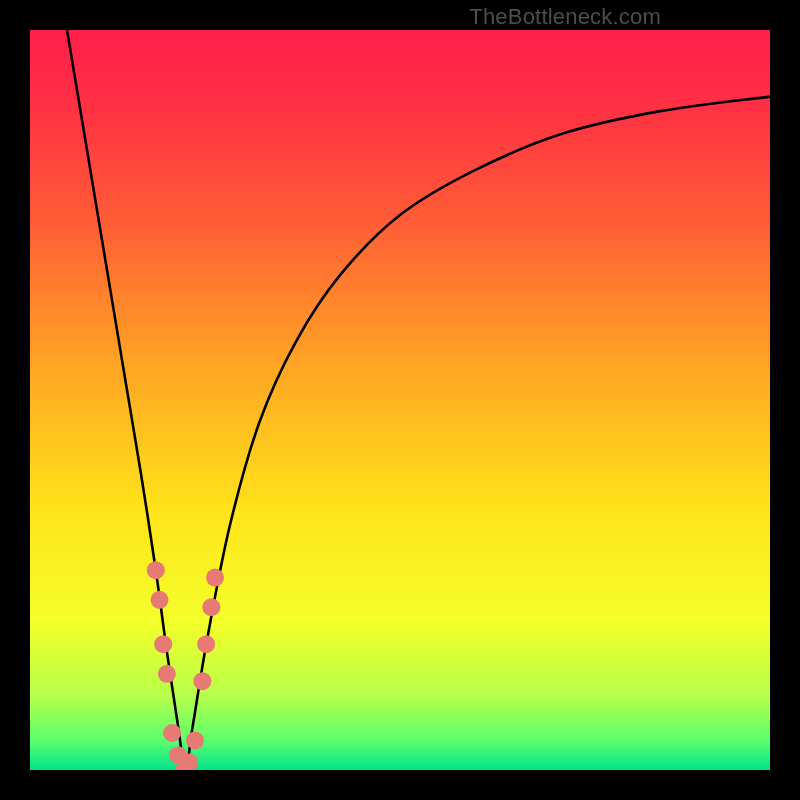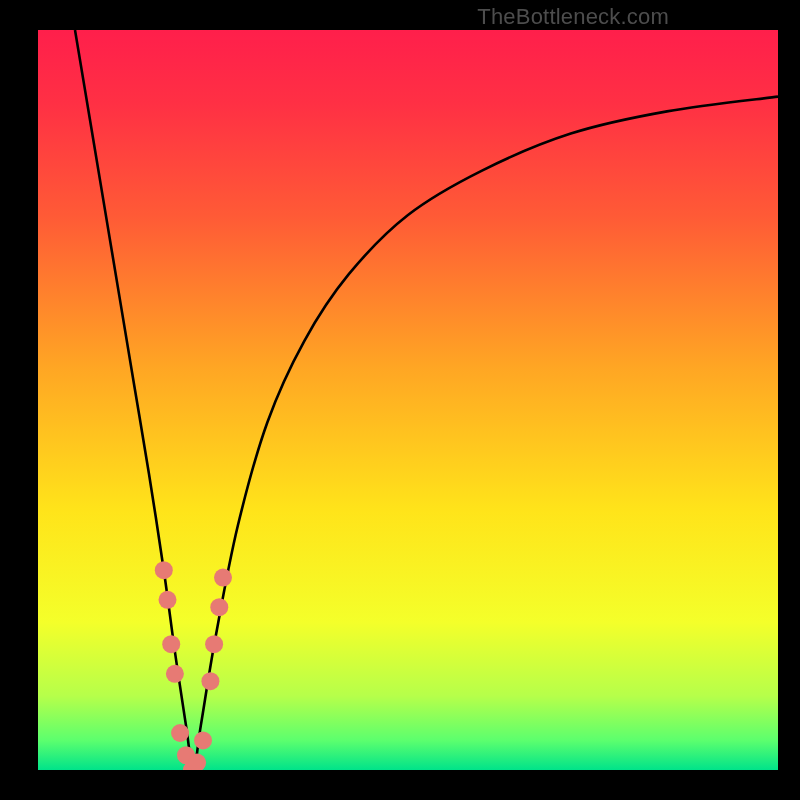--- a/index.html
+++ b/index.html
@@ -6,21 +6,21 @@
     margin: 0;
     padding: 0;
     width: 800px;
     height: 800px;
     overflow: hidden;
     background: #000;
     font-family: Arial, Helvetica, sans-serif;
   }
   .frame {
     position: absolute;
-    top: 0; left: 8px;
+    top: 0; left: 0;
     width: 669px;
     height: 800px;
     background: #000;
   }
   .plot {
     position: absolute;
     top: 30px;
     left: 30px;
     width: 740px;
     height: 740px;

